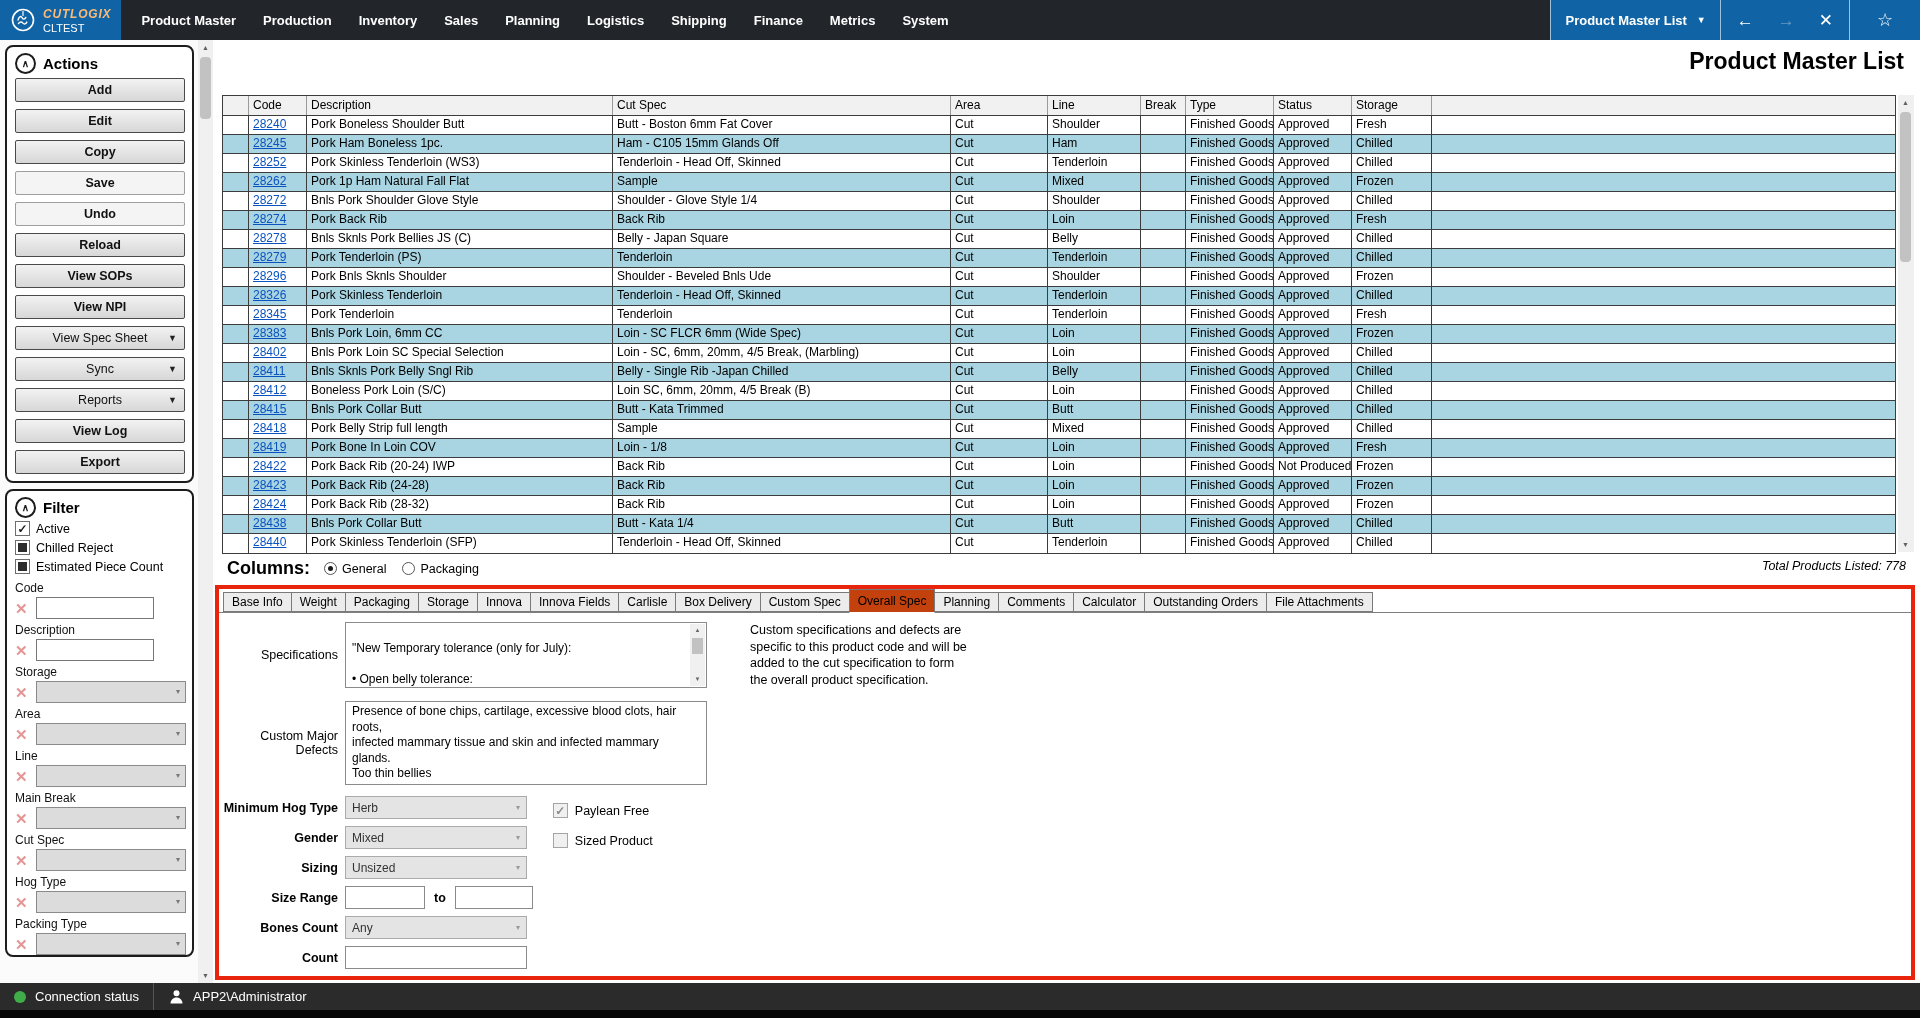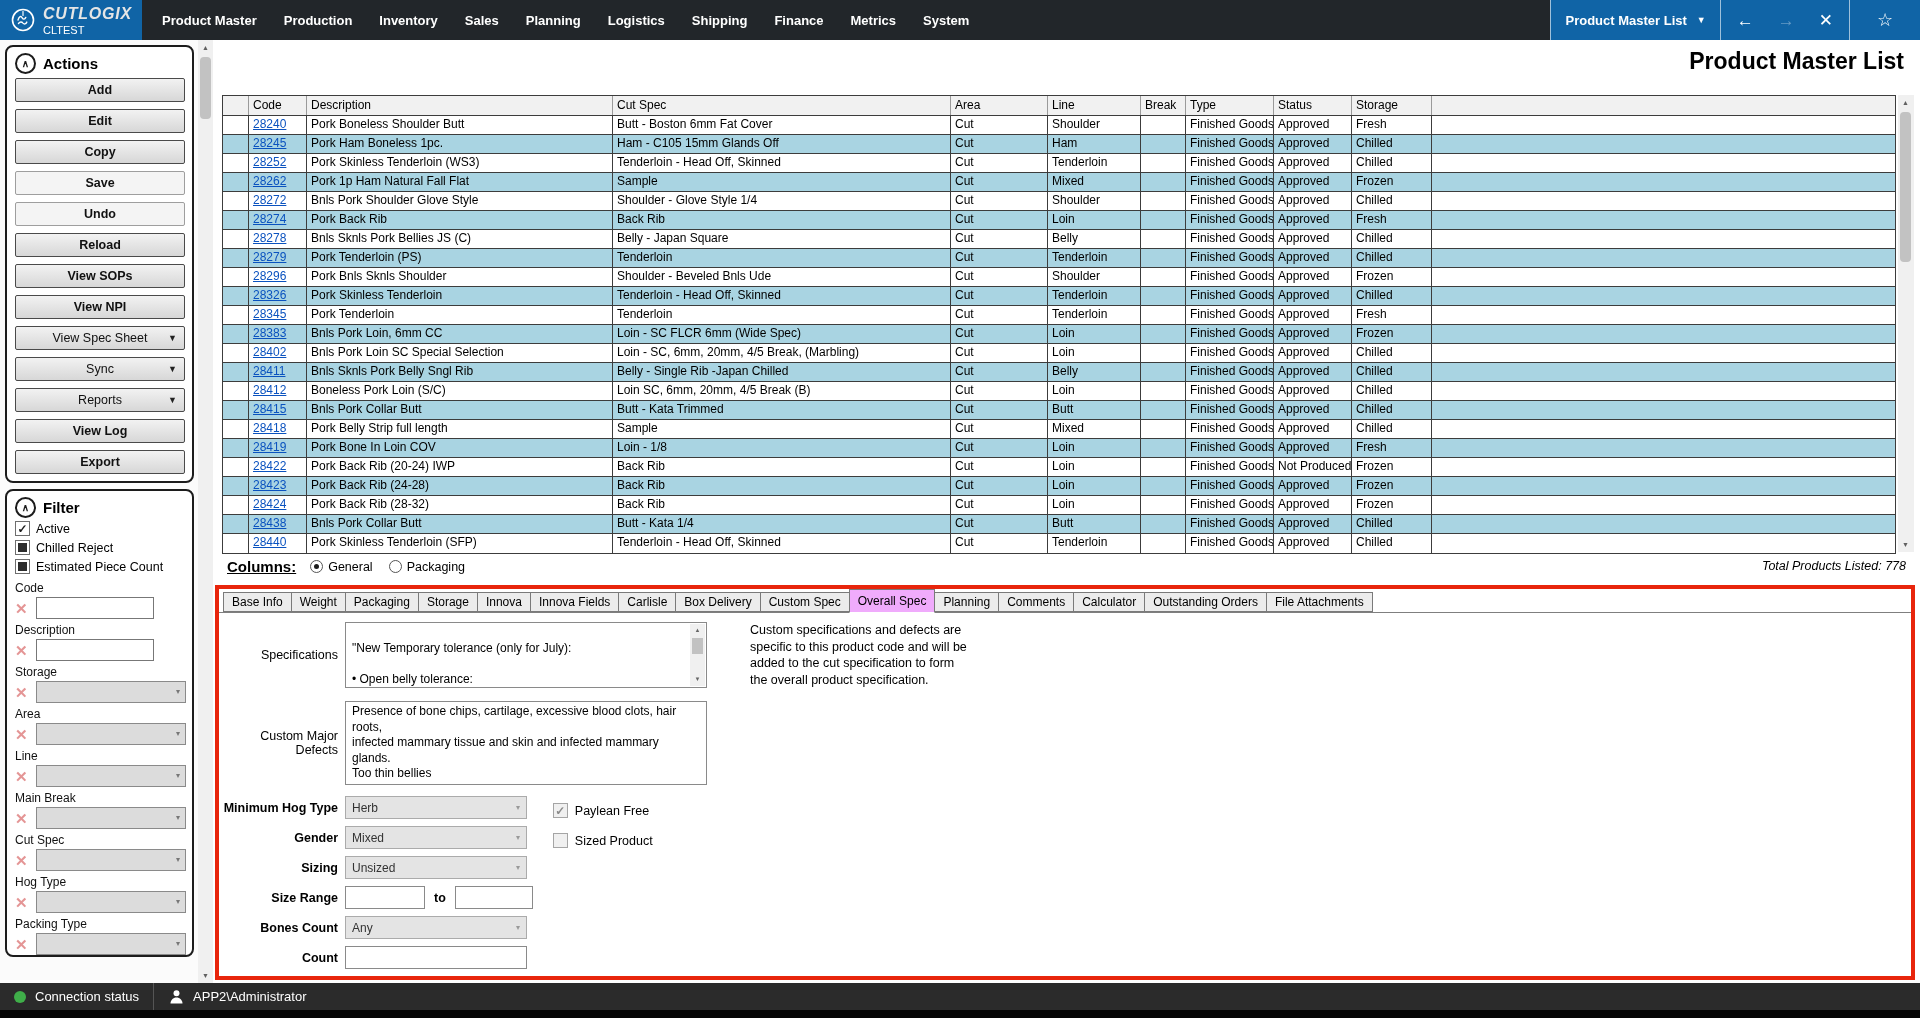--- a/index.html
+++ b/index.html
@@ -5,21 +5,21 @@
   * { margin:0; padding:0; box-sizing:border-box; }
   html,body { width:1920px; height:1018px; overflow:hidden; background:#fff;
     font-family:"Liberation Sans", sans-serif; }
   body { position:relative; }
 
   
   .topbar { position:absolute; left:0; top:0; width:1920px; height:40px; background:#22262a;
     display:flex; align-items:stretch; z-index:30; }
   .brand { background:#1064a6; display:flex; align-items:center; gap:7px; padding:0 10px; min-width:106px; cursor:pointer; }
   .brand svg { flex:0 0 auto; }
-  .brand-name { color:#e5e5e5; font-weight:bold; font-style:italic; font-size:16px; letter-spacing:.8px;text-align:right; }
+  .brand-name { color:#fdba74; font-weight:bold; font-style:italic; font-size:12px; letter-spacing:.8px;text-align:right; }
   .brand-env { color:#fff; font-size:11px; margin-top:1px; }
   .menu { display:flex; align-items:center; margin-left:20px; }
   .menu-item { color:#fff; font-size:13px; font-weight:600; margin-right:27px; cursor:pointer; white-space:nowrap; }
   .top-right { margin-left:auto; background:#1064a6; display:flex; align-items:stretch; }
   .tr-sec { display:flex; align-items:center; }
   .tr-sep { width:1px; background:rgba(255,255,255,.6); }
   .goto-wrap { padding:0 12px; }
   .goto { width:228px; height:26px; border:1px solid #cfd6dc; background:#fff; font-size:12.5px; padding:0 7px;
     font-family:"Liberation Sans",sans-serif; }
   .goto::placeholder { font-style:italic; color:#9aa0a6; }
@@ -77,34 +77,34 @@
   .hcell.fill { border-right:none; }
   .trow { height:19px; background:#fff; border-bottom:1px solid #3c3c3c; cursor:pointer; }
   .trow:last-child { border-bottom:none; }
   .trow.alt { background:#a9d4e2; }
   .tcell { font-size:12px; color:#000; line-height:17px; padding-left:4px; border-right:1px solid #3c3c3c;
     overflow:hidden; white-space:nowrap; }
   .tcell.fill { border-right:none; }
   .codelink { color:#0a52bf; text-decoration:underline; cursor:pointer; }
   .main-scrollbar { position:absolute; right:6px; top:55px; width:16px; height:457px; background:#f0f0f0; }
   .columns-row { position:absolute; left:14px; top:518px; display:flex; align-items:center; gap:14px; }
-  .columns-lbl { font-size:15px; font-weight:bold;text-decoration:underline; }
+  .columns-lbl { font-size:18px; font-weight:bold; }
   .radio-opt { display:flex; align-items:center; gap:5px; cursor:pointer; }
   .radio { width:13px; height:13px; border:1px solid #555; border-radius:50%; background:#fff; position:relative; }
   .radio.on::after { content:""; position:absolute; left:3px; top:3px; width:5px; height:5px; border-radius:50%; background:#1b1b1b; }
   .rlbl { font-size:12.5px; }
   .total-label { position:absolute; right:14px; top:519px; font-size:12.5px; font-style:italic; color:#000; }
 
   
   .red-panel { position:absolute; left:2px; top:545px; right:5px; bottom:3px; border:4px solid #e8250c; background:#fff; }
   .tabs-row { display:flex; align-items:flex-end; height:24px; border-bottom:1px solid #7f7f7f; padding-left:2px; background:#fff; }
   .tab { height:20px; background:#ececec; border:1px solid #7a7a7a; margin-left:-1px; padding:0 8px;
     font-size:12px; line-height:18px; cursor:pointer; white-space:nowrap; }
   .tab:first-child { margin-left:2px; }
-  .tab.active { background:#f0abfc; height:24px; line-height:22px; border-bottom:1px solid #fff; margin-bottom:-1px; position:relative; z-index:2; }
+  .tab.active { background:#c2410c; height:24px; line-height:22px; border-bottom:1px solid #fff; margin-bottom:-1px; position:relative; z-index:2; }
   .panel-body { padding-top:9px; }
   .spec-row { display:flex; }
   .lblcol { width:126px; text-align:right; padding-right:7px; font-size:12.5px; color:#000;
     display:flex; align-items:center; justify-content:flex-end; flex:0 0 auto; }
   .spec-box { width:362px; height:66px; border:1px solid #8a8a8a; position:relative;
     font-size:12px; line-height:15.5px; padding:2px 22px 2px 6px; white-space:pre-line; overflow:hidden; }
   .mini-scroll { position:absolute; right:1px; top:1px; bottom:1px; width:15px; background:#f0f0f0; }
   .ms-arrow { position:absolute; left:0; width:15px; height:13px; font-size:6px; color:#666;
     display:flex; align-items:center; justify-content:center; cursor:pointer; }
   .ms-arrow.up { top:0; } .ms-arrow.down { bottom:0; }

